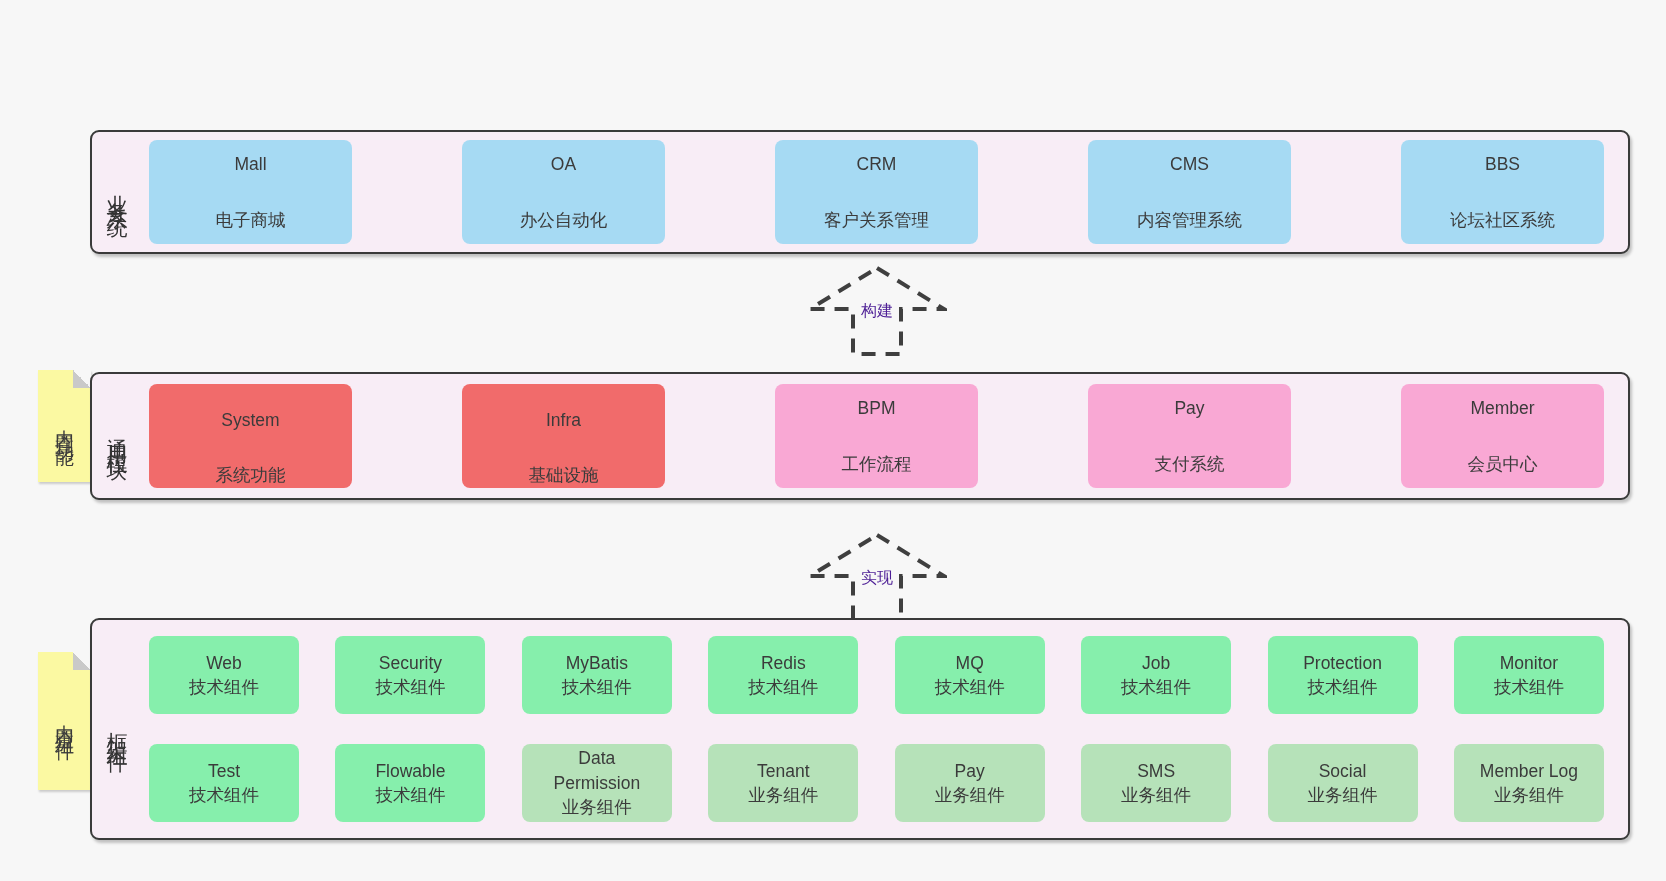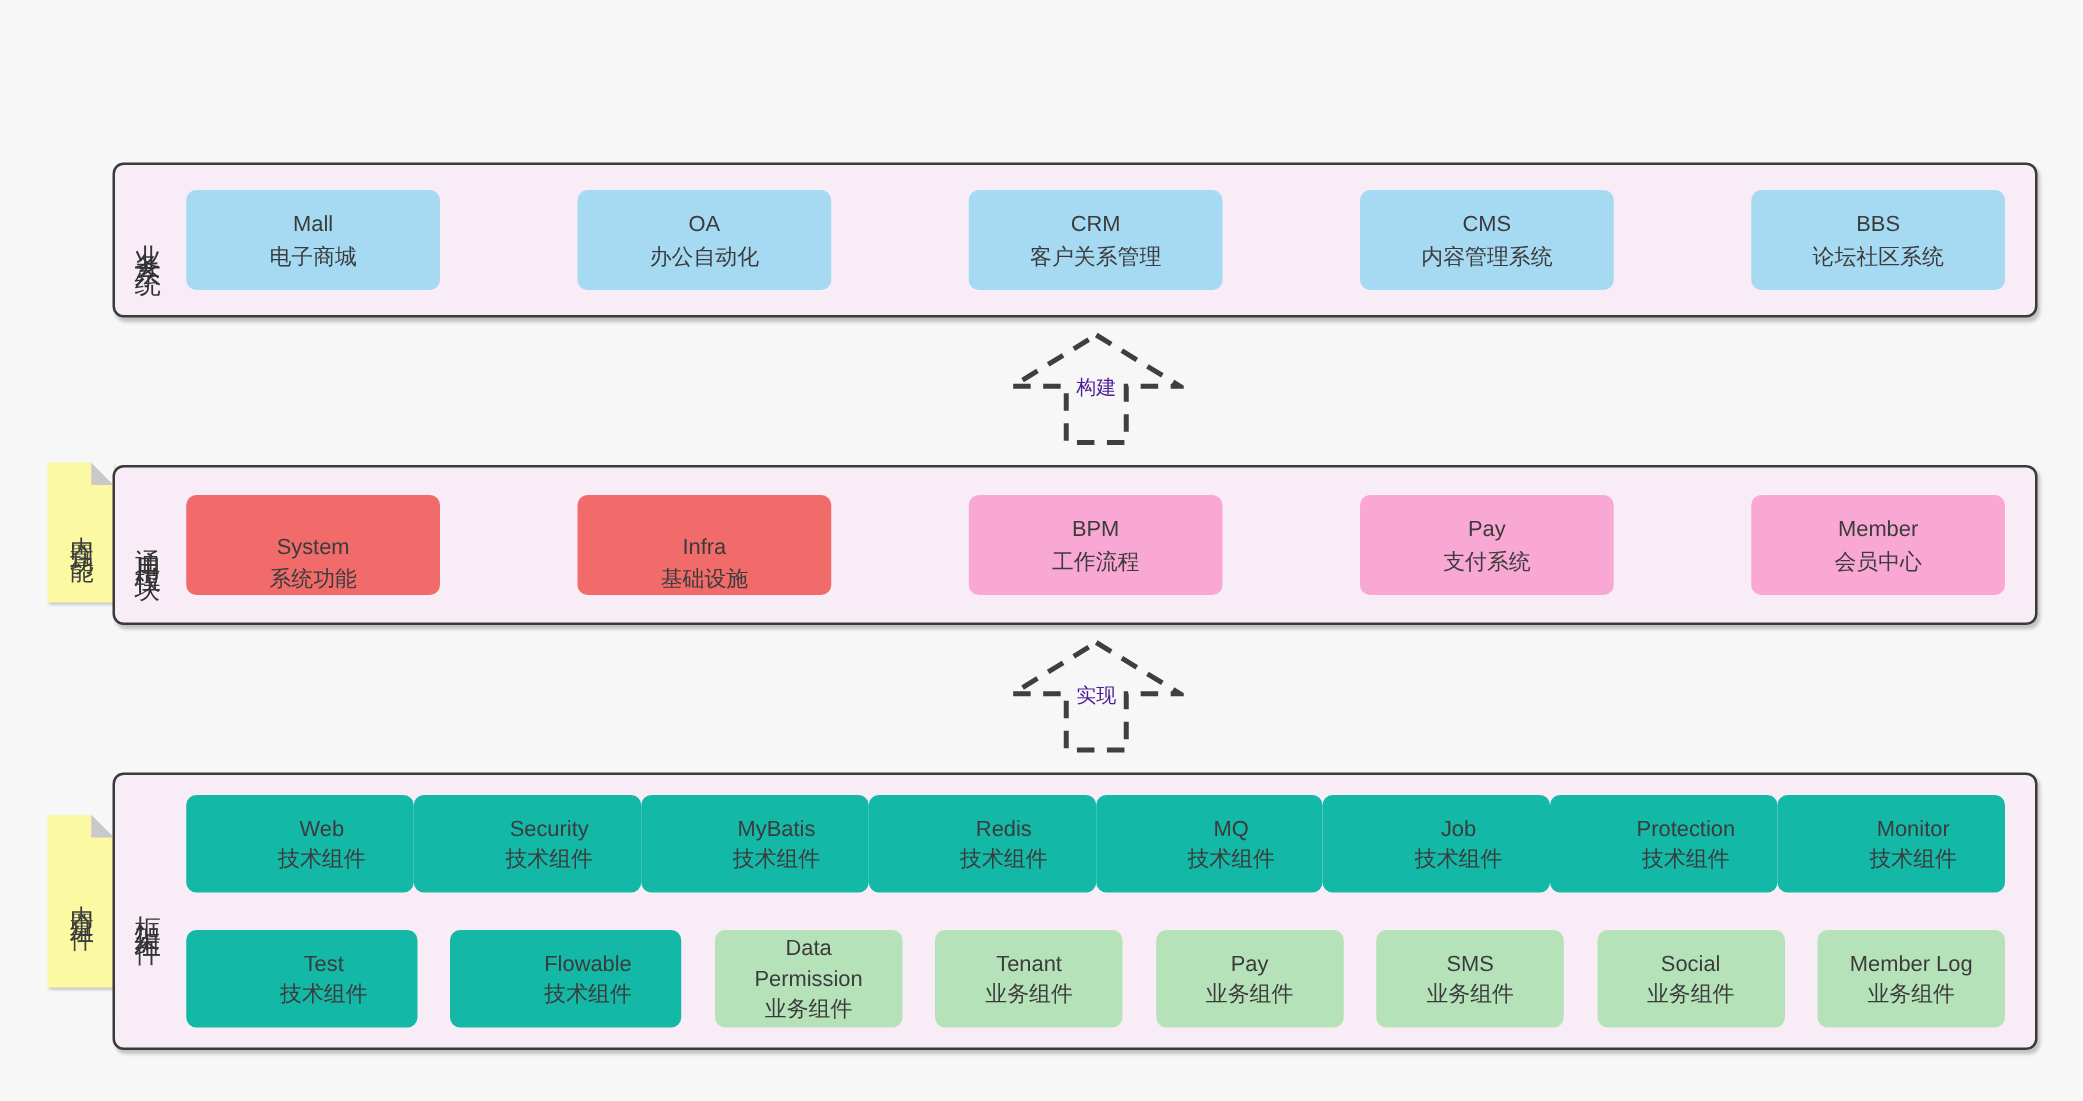--- a/index.html
+++ b/index.html
@@ -27,48 +27,48 @@
     position:absolute; left:57px; right:24px; top:0; bottom:0;
     display:flex; flex-direction:column; justify-content:center; gap:30px;
   }
   .row { display:flex; justify-content:space-between; }
   
   .box {
     border-radius:8px; display:flex; flex-direction:column;
     align-items:center; justify-content:center; text-align:center;
     font-size:17.5px; line-height:1.5;
   }
-  .band-top .box, .band-mid .box { width:203px; height:80px; }
+  .band-top .box, .band-mid .box { width:203px; height:104px;gap:29px; }
   .band-bot .box { width:150px; height:78px; line-height:1.4; }
   .band-bot .box .name { max-width:112px; }
   .v-blue  { background:#a6daf3; }
   .v-red   { background:#f16b6b;justify-content:flex-end; }
   .v-pink  { background:#f9a8d4; }
-  .v-green { background:#14b8a6;padding-left:35px; }
+  .v-green { background:#86efac; }
   .v-greenlight { background:#b6e2b9; }
   
   .note {
     position:absolute; left:38px; width:53px; background:#fbf9a2;
     box-shadow:1px 2px 2px rgba(0,0,0,.18);
     display:flex; align-items:center; justify-content:center;
   }
   .note-1 { top:370px; height:112px; }
   .note-2 { top:652px; height:138px; }
   .note::after {
     content:""; position:absolute; top:0; right:0; width:18px; height:18px;
     background:linear-gradient(225deg, #f7f7f7 0 50%, #c9c9c9 50% 100%);
   }
   .note .vtext {
     writing-mode:vertical-rl; text-orientation:upright;
     font-size:19px; letter-spacing:6px; color:#3b3b3b; white-space:nowrap;
   }
   
   .arrow { position:absolute; width:140px; height:92px; }
   .arrow-1 { left:807px; top:265px; }
-  .arrow-2 { left:807px; top:511px; }
+  .arrow-2 { left:807px; top:532px; }
   .arrow svg { position:absolute; inset:0; }
   .arrow-label {
     position:absolute; left:50%; top:46px; transform:translate(-50%,-50%);
     background:#f7f7f7; padding:2px 4px; font-size:16px; color:#4c1d95;
     white-space:nowrap;
   }
 </style>
 </head>
 <body>
 

